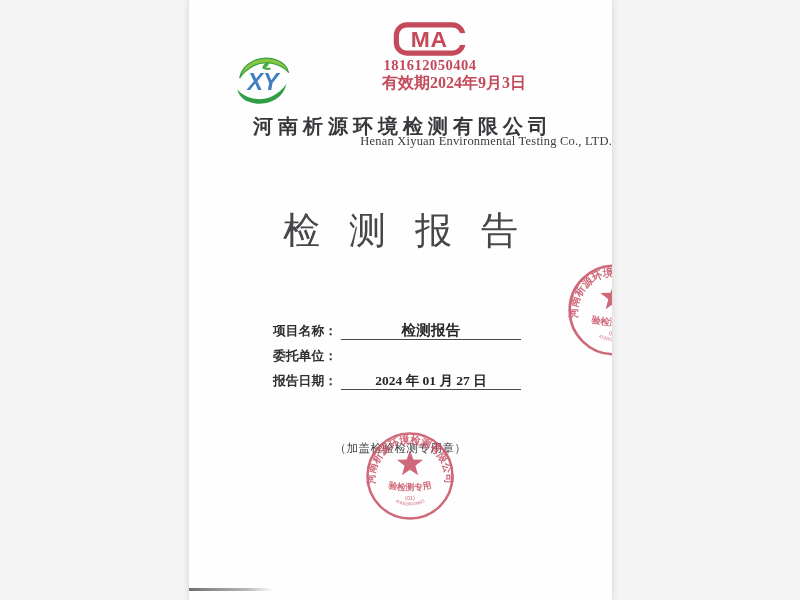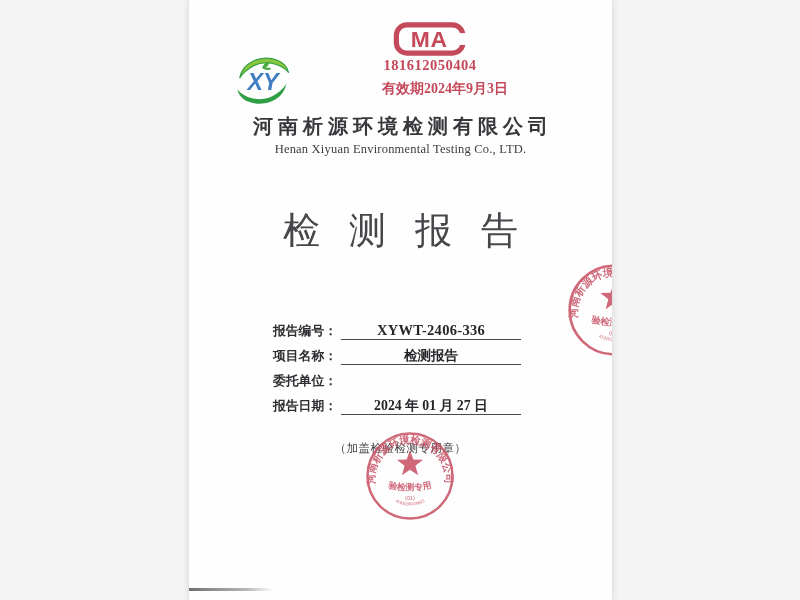--- a/index.html
+++ b/index.html
@@ -36,33 +36,33 @@
 
   
   .cma { position:absolute; left:193px; top:22px; width:96px; text-align:center; color:#c4495a; }
   .cma-svg { width:74px; height:34px; display:block; margin:0 auto; }
   .cma-number {
     font-family:"Liberation Serif", serif;
     font-size:14.5px; font-weight:bold; letter-spacing:0.5px;
     line-height:1; margin-top:2px; white-space:nowrap;
   }
   .cma-validity {
-    font-size:14px; font-weight:bold; line-height:1.15;
-    margin-top:8px; white-space:nowrap;text-align:right;
+    font-size:16px; font-weight:bold; line-height:1.15;
+    margin-top:1px; white-space:nowrap;text-align:right;
   }
 
   
   .company-cn {
     position:absolute; top:114px; left:0; width:100%;
     text-align:center; font-size:20px; font-weight:600; color:#38383c;
     letter-spacing:5px; padding-left:5px; line-height:1.2;
   }
   .company-en {
-    position:absolute; top:142px; left:0; width:100%;
-    text-align:center; font-size:12.5px; color:#3c3c40; letter-spacing:0.2px;
+    position:absolute; top:134px; left:0; width:100%;
+    text-align:right; font-size:12.5px; color:#3c3c40; letter-spacing:0.2px;
   }
 
   
   .title {
     position:absolute; top:211px; left:0; width:100%;
     text-align:center; font-size:37px; font-weight:500; color:#47474b;
     letter-spacing:29px; padding-left:29px; line-height:1.1;
   }
 
   
@@ -123,24 +123,20 @@
       <div class="cma-validity">有效期2024年9月3日</div>
     </div>
 
     <div class="company-cn">河南析源环境检测有限公司</div>
     <div class="company-en">Henan Xiyuan Environmental Testing Co., LTD.</div>
 
     <div class="title">检测报告</div>
 
     <div class="form">
       <div class="form-row">
-        <span class="form-label">报告编号：</span>
-        <span class="form-value">XYWT-2406-336</span>
-      </div>
-      <div class="form-row">
         <span class="form-label">项目名称：</span>
         <span class="form-value">检测报告</span>
       </div>
       <div class="form-row">
         <span class="form-label">委托单位：</span>
       </div>
       <div class="form-row">
         <span class="form-label">报告日期：</span>
         <span class="form-value">2024 年 01 月 27 日</span>
       </div>

